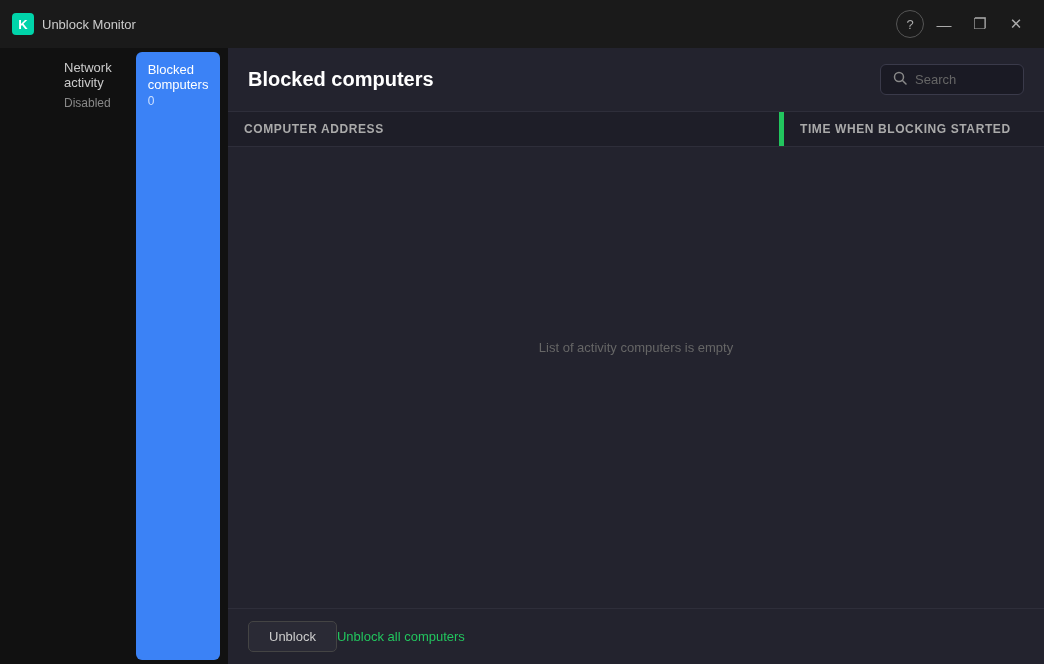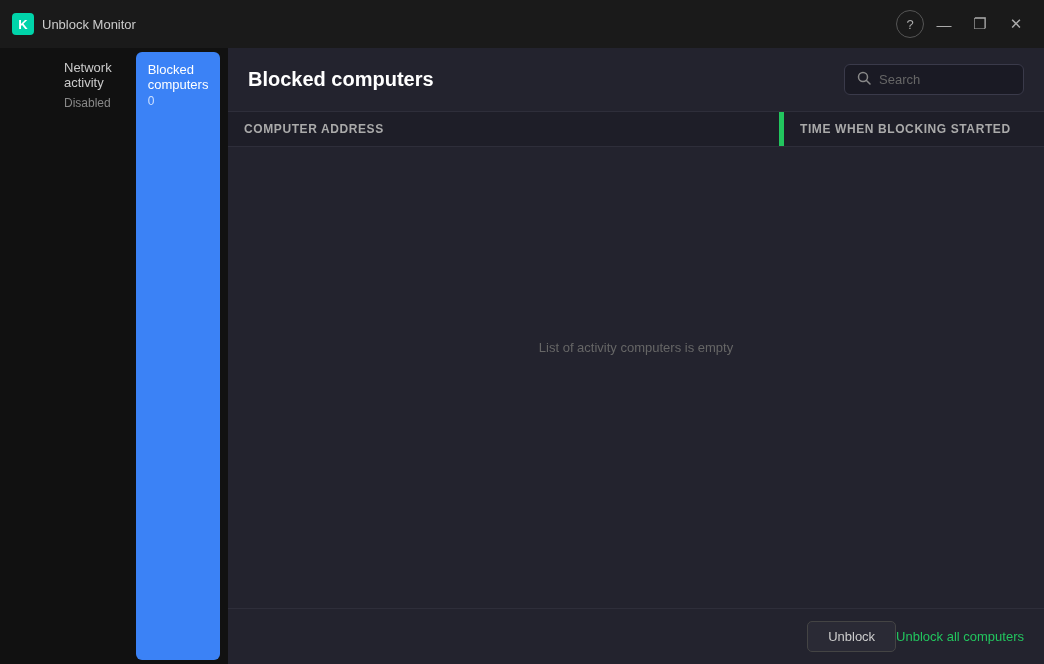--- a/index.html
+++ b/index.html
@@ -166,21 +166,21 @@
       font-weight: 600;
     }
 
     .search-box {
       display: flex;
       align-items: center;
       background: #1a1a24;
       border: 1px solid #3a3a4a;
       border-radius: 6px;
       padding: 6px 12px;
-      width: 180px;
+      width: 144px;
       gap: 8px;
     }
 
     .search-icon-svg {
       color: #888;
       font-size: 14px;
       flex-shrink: 0;
     }
 
     .search-input {
@@ -238,21 +238,21 @@
       flex: 1;
       color: #666666;
       font-size: 13px;
       height: 400px;
     }
 
     
     .footer {
       display: flex;
       align-items: center;
-      justify-content: flex-end;
+      justify-content: flex-start;
       padding: 12px 20px;
       border-top: 1px solid #2e2e3a;
       background: #23232e;
       flex-shrink: 0;
     }
 
     .footer-btn {
       padding: 7px 20px;
       border-radius: 5px;
       border: 1px solid #444;

